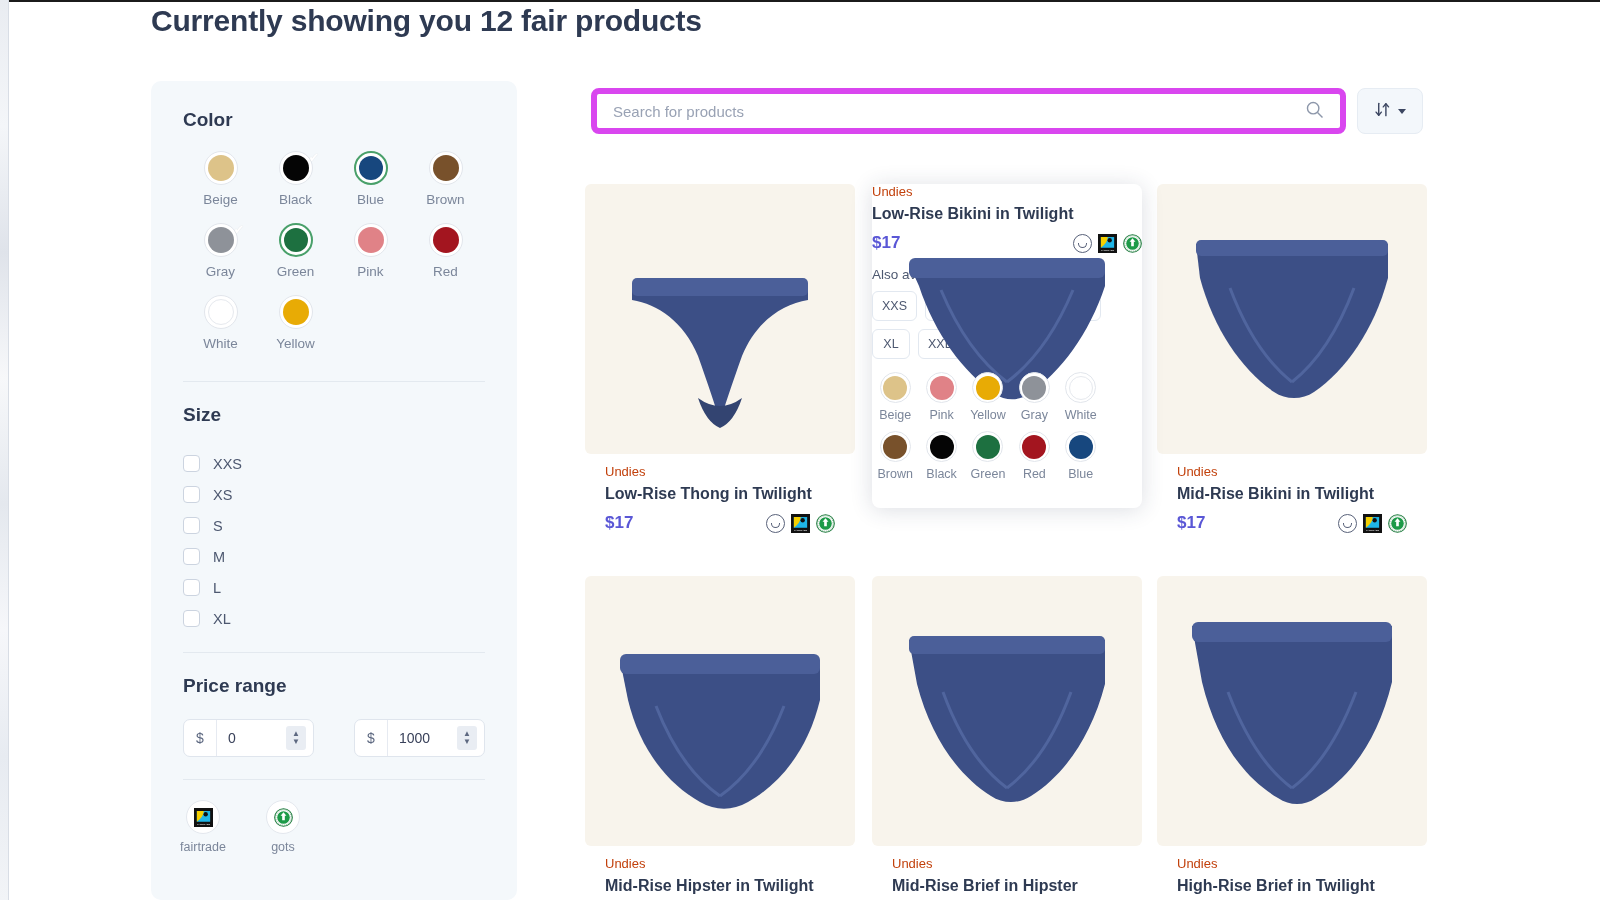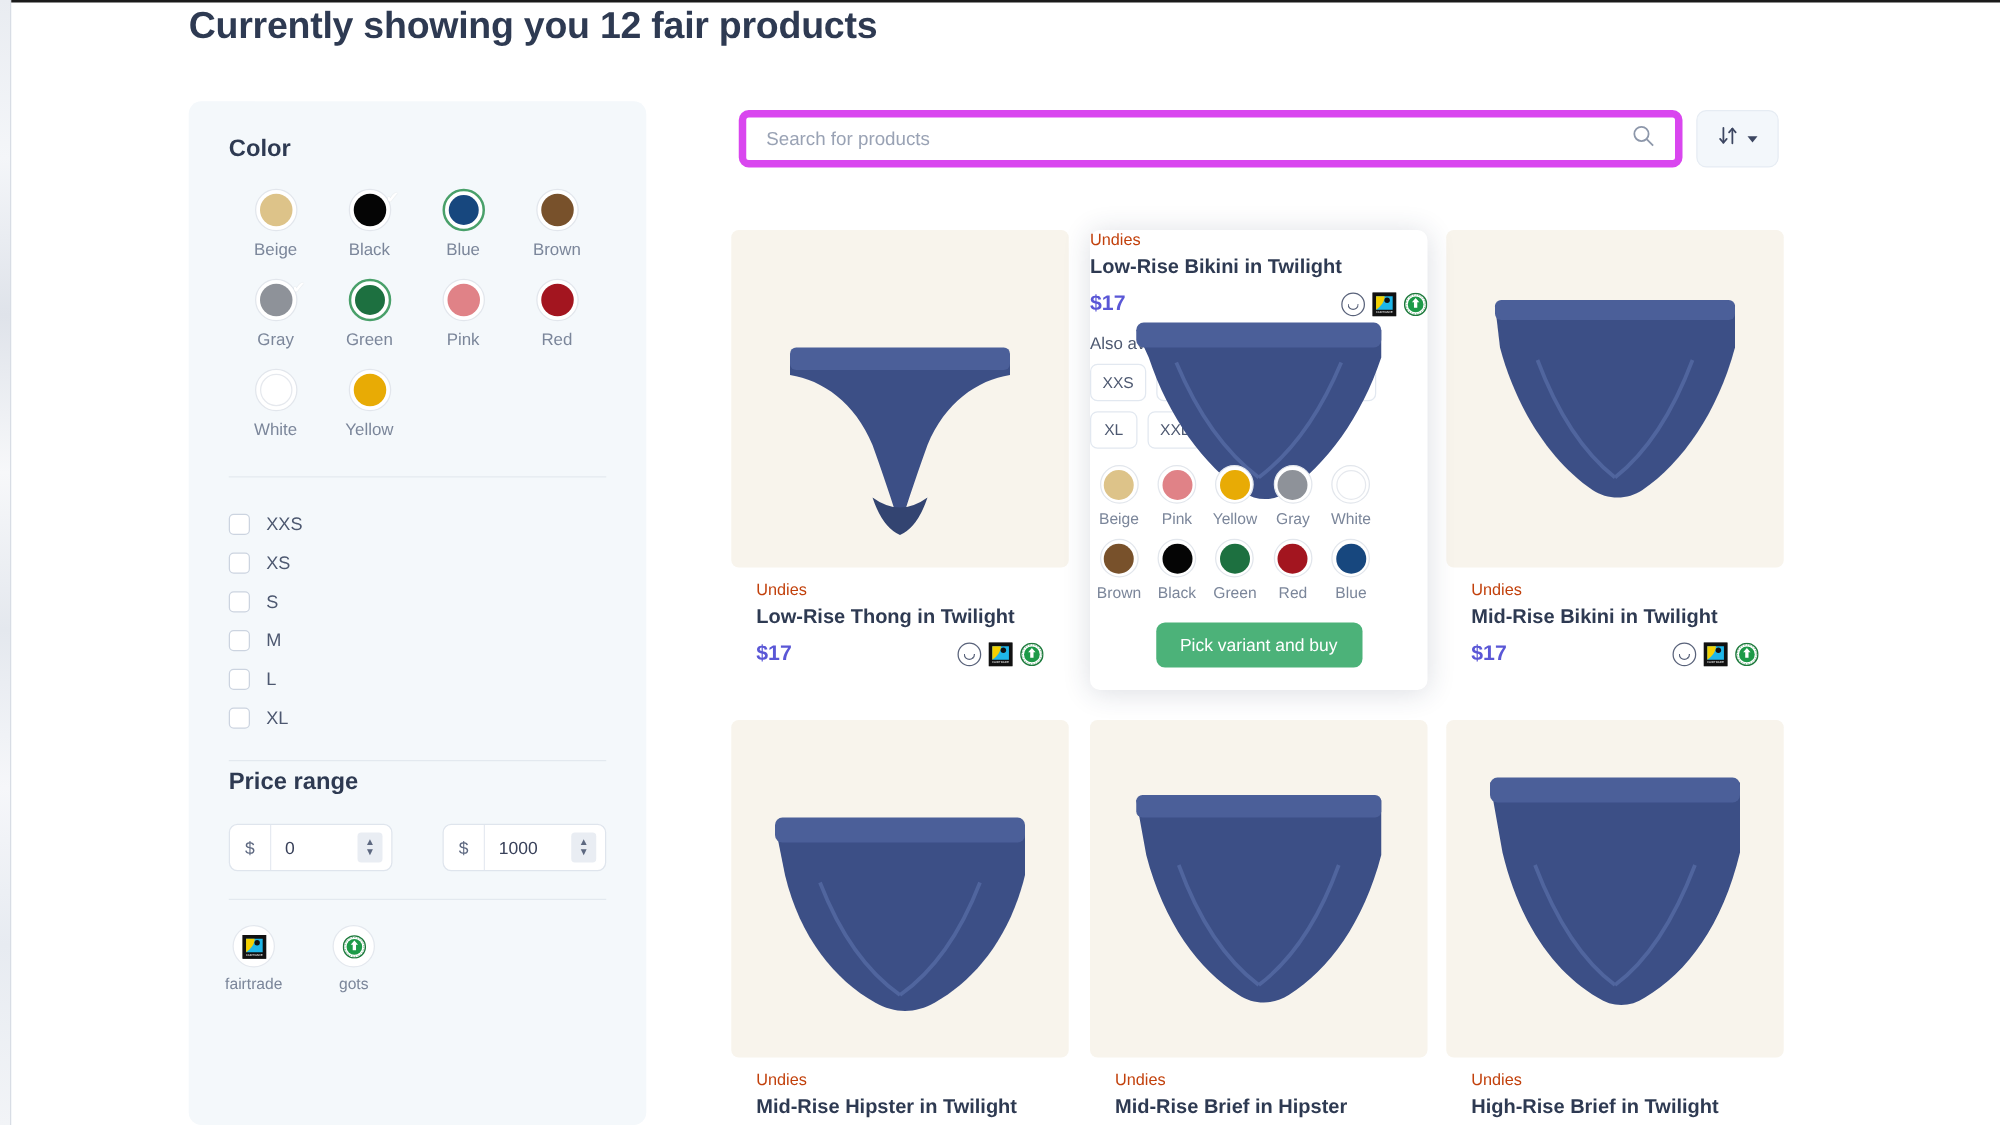--- a/index.html
+++ b/index.html
@@ -236,20 +236,21 @@
         <div class="swatch-cell">
           <div class="swatch-ring">
             <span class="swatch-dot" style="background:#e8ab05"></span>
           </div>
           <span class="swatch-label">Yellow</span>
         </div>
       </div>
 
     <div class="divider"></div>
 
+    <div class="filter-title" style="margin-top:22px;">Size</div>
     <div class="size-list" id="size-list">
         <div class="size-row">
           <span class="cbox"></span>
           <span class="size-text">XXS</span>
         </div>
         <div class="size-row">
           <span class="cbox"></span>
           <span class="size-text">XS</span>
         </div>
         <div class="size-row">
@@ -265,21 +266,21 @@
           <span class="size-text">L</span>
         </div>
         <div class="size-row">
           <span class="cbox"></span>
           <span class="size-text">XL</span>
         </div>
       </div>
 
     <div class="divider" style="margin-top:18px;"></div>
 
-    <div class="filter-title" style="margin-top:6px;">Price range</div>
+    <div class="filter-title" style="margin-top:22px;">Price range</div>
     <div class="price-inputs">
       <div class="price-field">
         <span class="price-cur">$</span>
         <span class="price-val">0</span>
         <span class="spin">▲<br>▼</span>
       </div>
       <div class="price-field">
         <span class="price-cur">$</span>
         <span class="price-val">1000</span>
         <span class="spin">▲<br>▼</span>
@@ -478,21 +479,20 @@
               </span>
               <span class="swatch-label">Red</span>
             </span>
             <span class="hcol">
               <span class="swatch-ring">
                 <span class="swatch-dot" style="background:#17477e"></span>
               </span>
               <span class="swatch-label">Blue</span>
             </span>
           </div>
-          <button class="buy-btn">Pick variant and buy</button>
           <div style="height:18px"></div>
         </div>
       </div>
       <div class="card" style="left: 572px; top: 0px;">
         <div class="photo">
           <span style="position:absolute;left:50%;top:40px;transform:translateX(-50%);">
             <svg class="garment" width="220" height="200" viewBox="0 0 220 200">
               <path d="M14 20 h192 v34 c-14 52 -42 92 -74 114 c-12 8 -28 8 -40 0 c-32 -22 -60 -62 -74 -114z" fill="#3c4f86"></path>
               <rect x="14" y="16" width="192" height="16" rx="5" fill="#4b5f99"></rect>
               <path d="M48 64 q24 64 62 94" fill="none" stroke="#50659e" stroke-width="3"></path>

